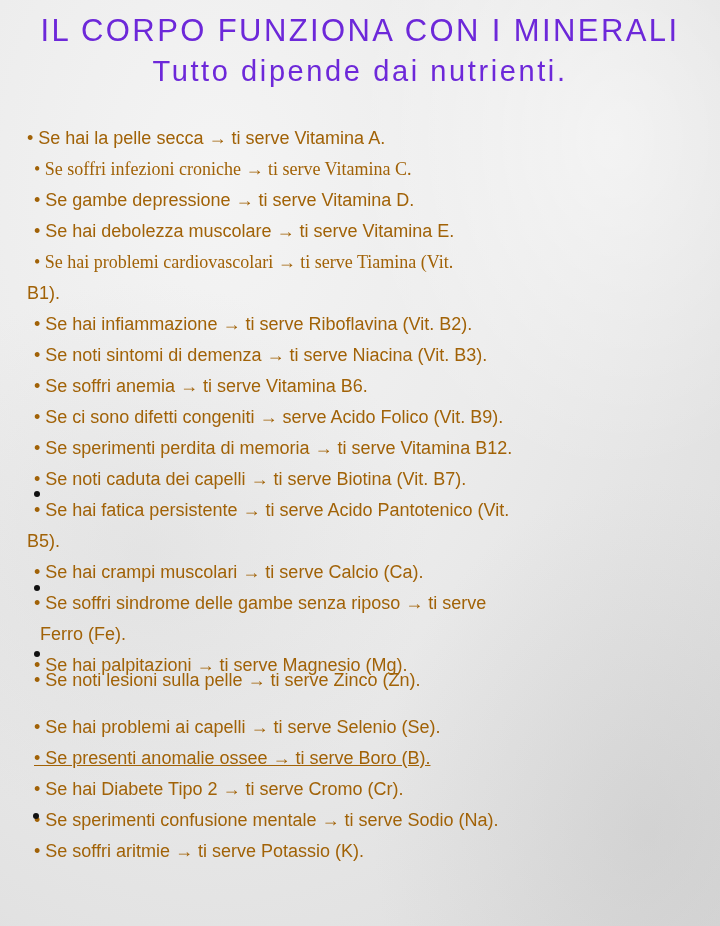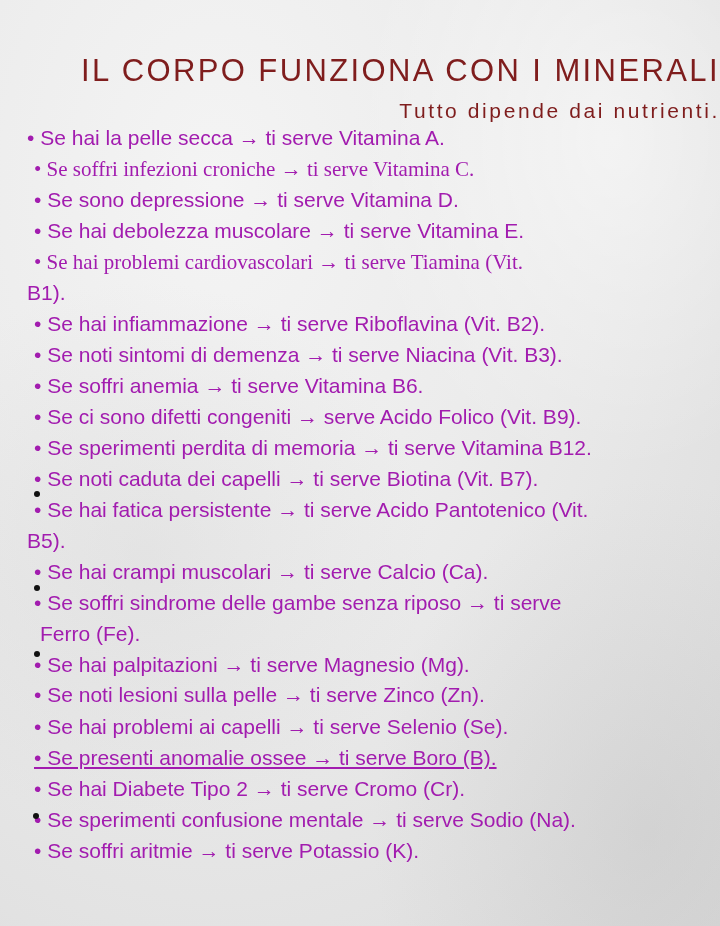--- a/index.html
+++ b/index.html
@@ -10,61 +10,61 @@
       position: relative;
     }
     .texture {
       position: absolute; inset: 0;
       background:
         radial-gradient(ellipse at 85% 15%, rgba(255,255,255,0.5) 0%, rgba(255,255,255,0) 30%),
         radial-gradient(ellipse at 20% 60%, rgba(200,200,200,0.25) 0%, rgba(200,200,200,0) 35%),
         radial-gradient(ellipse at 90% 90%, rgba(190,190,190,0.35) 0%, rgba(190,190,190,0) 30%);
       pointer-events: none;
     }
-    .header { position: absolute; left: 0; right: 0; top: 10px; text-align: right; color: #7f1d1d; margin-top: 40px; }
+    .header { position: absolute; left: 0; right: 0; top: 10px; text-align: center; color: #6d28d9; }
     .title { font-size: 31px; letter-spacing: 2.4px; line-height: 42px; }
-    .subtitle { font-size: 21px; letter-spacing: 2.6px; line-height: 38px; }
+    .subtitle { font-size: 29px; letter-spacing: 2.6px; line-height: 38px; }
     .list { position: absolute; left: 0; top: 124px; width: 720px; }
     .line {
-      position: absolute; font-size: 21px; color: #a21caf; white-space: nowrap; line-height: 28px;
+      position: absolute; font-size: 18px; color: #a16207; white-space: nowrap; line-height: 28px;
     }
     .stray {
       position: absolute; width: 6px; height: 6px; border-radius: 50%; background: #111;
     }
   </style>
 </head>
 <body>
 
 <div class="texture"></div>
 
 <div class="header">
   <div class="title">IL CORPO FUNZIONA CON I MINERALI</div>
   <div class="subtitle">Tutto dipende dai nutrienti.</div>
 </div>
 
 <div class="list">
   <div class="line" style="left:27px; top:0px;">• Se hai la pelle secca → ti serve Vitamina A.</div>
   <div class="line" style="left:34px; top:31px;font-family:Liberation Serif, serif;">• Se soffri infezioni croniche → ti serve Vitamina C.</div>
-  <div class="line" style="left:34px; top:62px;">• Se sono depressione → ti serve Vitamina D.</div>
+  <div class="line" style="left:34px; top:62px;">• Se gambe depressione → ti serve Vitamina D.</div>
   <div class="line" style="left:34px; top:93px;">• Se hai debolezza muscolare → ti serve Vitamina E.</div>
   <div class="line" style="left:34px; top:124px;font-family:Liberation Serif, serif;">• Se hai problemi cardiovascolari → ti serve Tiamina (Vit.</div>
   <div class="line" style="left:27px; top:155px;">B1).</div>
   <div class="line" style="left:34px; top:186px;">• Se hai infiammazione → ti serve Riboflavina (Vit. B2).</div>
   <div class="line" style="left:34px; top:217px;">• Se noti sintomi di demenza → ti serve Niacina (Vit. B3).</div>
   <div class="line" style="left:34px; top:248px;">• Se soffri anemia → ti serve Vitamina B6.</div>
   <div class="line" style="left:34px; top:279px;">• Se ci sono difetti congeniti → serve Acido Folico (Vit. B9).</div>
   <div class="line" style="left:34px; top:310px;">• Se sperimenti perdita di memoria → ti serve Vitamina B12.</div>
   <div class="line" style="left:34px; top:341px;">• Se noti caduta dei capelli → ti serve Biotina (Vit. B7).</div>
   <div class="line" style="left:34px; top:372px;">• Se hai fatica persistente → ti serve Acido Pantotenico (Vit.</div>
   <div class="line" style="left:27px; top:403px;">B5).</div>
   <div class="line" style="left:34px; top:434px;">• Se hai crampi muscolari → ti serve Calcio (Ca).</div>
   <div class="line" style="left:34px; top:465px;">• Se soffri sindrome delle gambe senza riposo → ti serve</div>
   <div class="line" style="left:40px; top:496px;">Ferro (Fe).</div>
   <div class="line" style="left:34px; top:527px;">• Se hai palpitazioni → ti serve Magnesio (Mg).</div>
-  <div class="line" style="left:34px; top:557px;">• Se noti lesioni sulla pelle → ti serve Zinco (Zn).</div>
+  <div class="line" style="left:34px; top:542px;">• Se noti lesioni sulla pelle → ti serve Zinco (Zn).</div>
   <div class="line" style="left:34px; top:589px;">• Se hai problemi ai capelli → ti serve Selenio (Se).</div>
   <div class="line" style="left:34px; top:620px;text-decoration:underline;">• Se presenti anomalie ossee → ti serve Boro (B).</div>
   <div class="line" style="left:34px; top:651px;">• Se hai Diabete Tipo 2 → ti serve Cromo (Cr).</div>
   <div class="line" style="left:34px; top:682px;">• Se sperimenti confusione mentale → ti serve Sodio (Na).</div>
   <div class="line" style="left:34px; top:713px;">• Se soffri aritmie → ti serve Potassio (K).</div>
 </div>
 
 <div class="stray" style="left:34px; top:491px;"></div>
 <div class="stray" style="left:34px; top:585px;"></div>
 <div class="stray" style="left:34px; top:651px;"></div>

